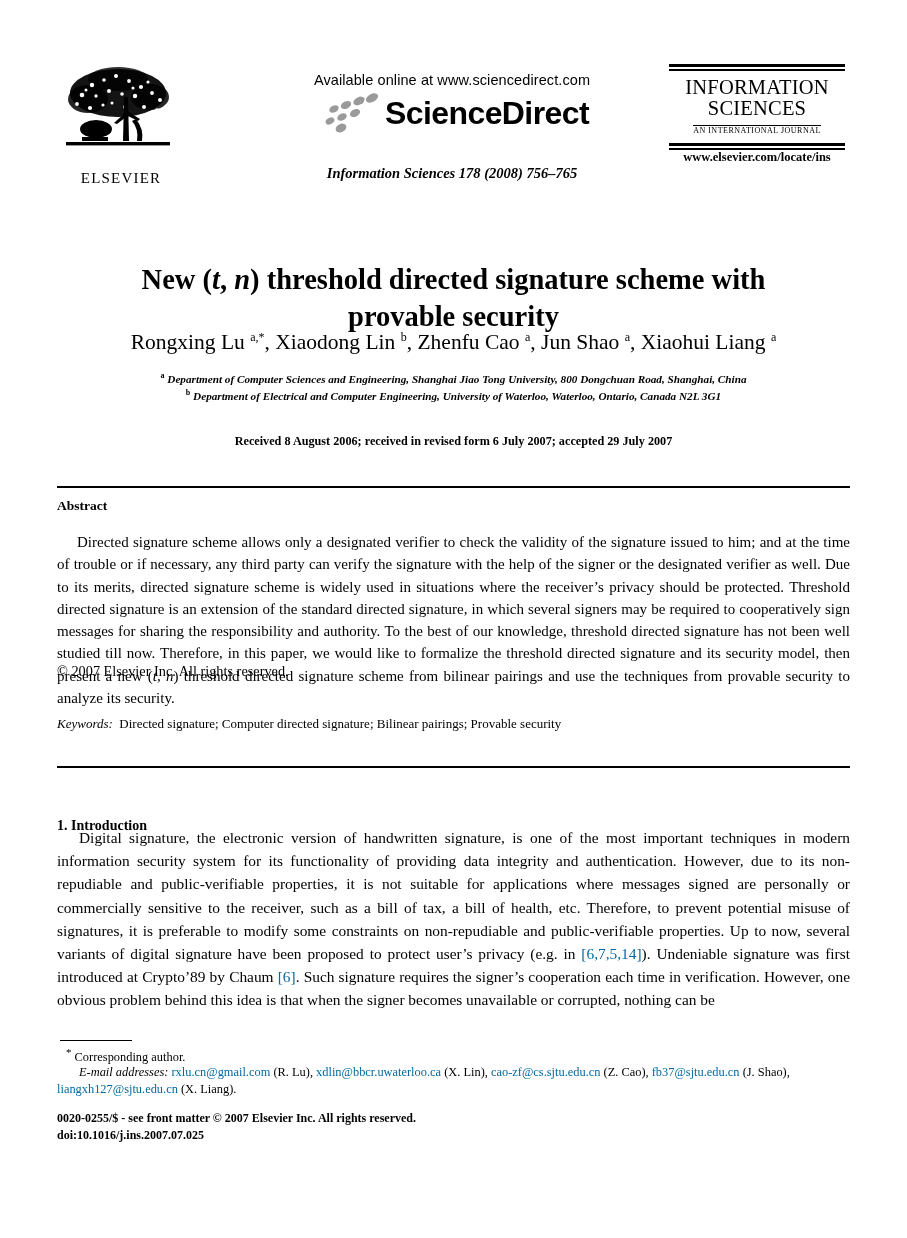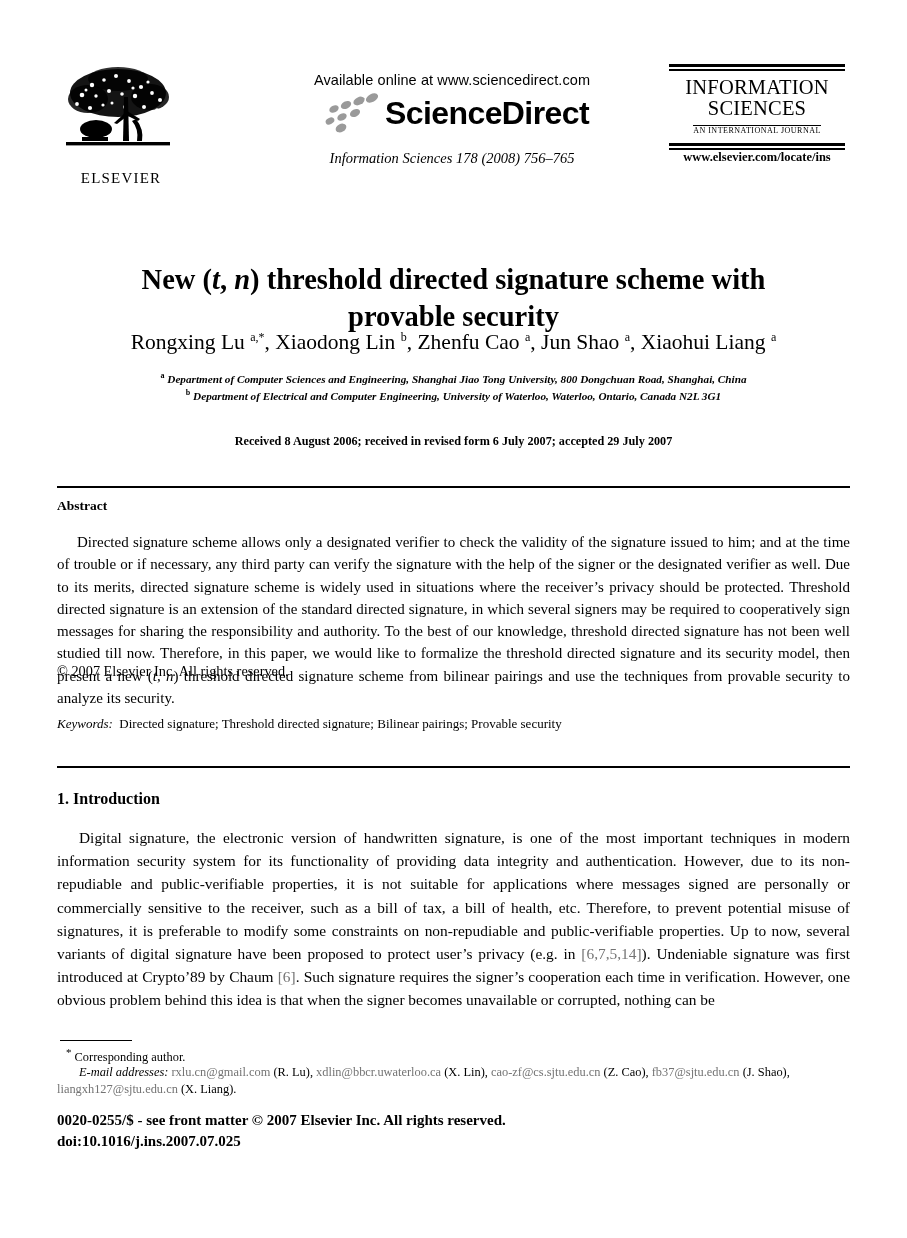--- a/index.html
+++ b/index.html
@@ -71,25 +71,25 @@
   .sd-dots { width: 66px; height: 42px; display:block; }
   .sd-word {
     font-family: "Liberation Sans", sans-serif;
     font-weight: bold;
     font-size: 32px;
     letter-spacing: -0.6px;
   }
   .journal-ref {
     position: absolute;
     left: 185px;
-    top: 92px;
+    top: 107px;
     width: 420px;
     text-align: center;
     font-family: "Liberation Serif", serif;
-    font-weight: normal;
+    font-weight: bold;
     font-style: italic;
     font-size: 14.5px;
   }
   .ins-logo {
     position: absolute;
     left: 610px;
     top: 6px;
     width: 180px;
     text-align: center;
   }
@@ -216,37 +216,37 @@
     top: 716px;
     width: 793px;
     font-size: 13px;
   }
   .keywords .kw-label { font-style: italic; }
 
   
   .sec-heading {
     position: absolute;
     left: 57px;
-    top: 790px;
-    font-size: 16px;
+    top: 818px;
+    font-size: 14px;
     font-weight: bold;
   }
   .intro-body {
     position: absolute;
     left: 57px;
     top: 826px;
     width: 793px;
     font-size: 15.4px;
     line-height: 1.505;
     text-align: justify;
     text-justify: inter-word;
   }
   .intro-body .indent { display: inline-block; width: 22px; }
   a.cite, a.mail {
-    color: #737373;
+    color: #0369a1;
     text-decoration: none;
   }
 
   
   .foot-rule {
     position: absolute;
     left: 60px;
     top: 1040px;
     width: 72px;
     border: 0;
@@ -267,21 +267,21 @@
     width: 793px;
     font-size: 12.4px;
     line-height: 1.38;
   }
   .foot-mail .ml { font-style: italic; padding-left: 22px; }
 
   .issn {
     position: absolute;
     left: 57px;
     top: 1110px;
-    font-size: 15px;
+    font-size: 12px;
     font-weight: bold;
     line-height: 1.4;
   }
 </style>
 </head>
 <body>
 
 <div class="page">
 
   <div class="header">
@@ -389,21 +389,21 @@
 
   <div class="abs-heading">Abstract</div>
 
   <div class="abstract-body">
     <span class="indent"></span><span>Directed signature scheme allows only a designated verifier to check the validity of the signature issued to him; and at the time of trouble or if necessary, any third party can verify the signature with the help of the signer or the designated verifier as well. Due to its merits, directed signature scheme is widely used in situations where the receiver’s privacy should be protected. Threshold directed signature is an extension of the standard directed signature, in which several signers may be required to cooperatively sign messages for sharing the responsibility and authority. To the best of our knowledge, threshold directed signature has not been well studied till now. Therefore, in this paper, we would like to formalize the threshold directed signature and its security model, then present a new (</span><i>t</i><span>, </span><i>n</i><span>) threshold directed signature scheme from bilinear pairings and use the techniques from provable security to analyze its security.</span>
   </div>
 
   <div class="copyline">© 2007 Elsevier Inc. All rights reserved.</div>
 
   <div class="keywords">
-    <span class="kw-label">Keywords:</span>&nbsp; <span>Directed signature; Threshold directed signature; Bilinear pairings; Provable security</span>
+    <span class="kw-label">Keywords:</span>&nbsp; <span>Directed signature; Computer directed signature; Bilinear pairings; Provable security</span>
   </div>
 
   <hr class="hr-main hr-bottom">
 
   <div class="sec-heading">1. Introduction</div>
 
   <div class="intro-body">
     <span class="indent"></span><span>Digital signature, the electronic version of handwritten signature, is one of the most important techniques in modern information security system for its functionality of providing data integrity and authentication. However, due to its non-repudiable and public-verifiable properties, it is not suitable for applications where messages signed are personally or commercially sensitive to the receiver, such as a bill of tax, a bill of health, etc. Therefore, to prevent potential misuse of signatures, it is preferable to modify some constraints on non-repudiable and public-verifiable properties. Up to now, several variants of digital signature have been proposed to protect user’s privacy (e.g. in </span><a class="cite" href="#">[6,7,5,14]</a><span>). Undeniable signature was first introduced at Crypto’89 by Chaum </span><a class="cite" href="#">[6]</a><span>. Such signature requires the signer’s cooperation each time in verification. However, one obvious problem behind this idea is that when the signer becomes unavailable or corrupted, nothing can be</span>
   </div>
 

